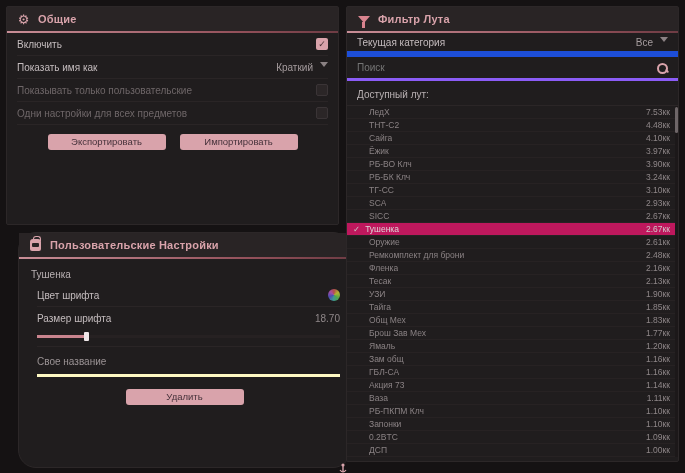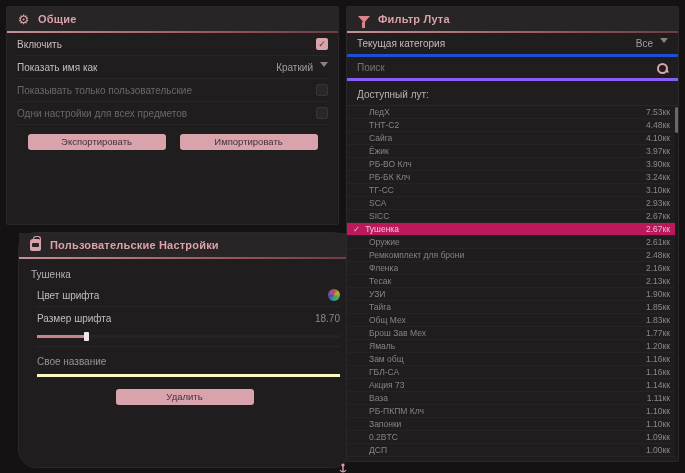--- a/index.html
+++ b/index.html
@@ -42,42 +42,42 @@
     justify-content:center; font-size:9px; }
   .checkbox.checked { background:#d9a3ab; color:#4a3236; }
   .checkbox.unchecked { background:#2b2627; border:1px solid #3a3436; color:transparent; }
 
   .dropdown { display:flex; gap:7px; color:#a59c9e; font-size:10px; cursor:default; }
   .caret { width:0; height:0; border-left:4px solid transparent; border-right:4px solid transparent;
     border-top:5px solid #8a8183; }
 
   .btn-row { display:flex; justify-content:center; gap:14px; padding:9px 0; }
   .pill-btn { background:#d9a3ab; color:#45313a; border:none; border-radius:3px;
-    font-size:9.5px; font-family:inherit; width:138px; height:16px; line-height:16px; }
+    font-size:9.5px; font-family:inherit; width:118px; height:16px; line-height:16px; }
 
   
   .item-name-label { color:#b9b1b3; font-size:10px; padding:10px 0 4px 2px; }
   .sub-rows { padding-left:8px; }
   .slider-wrap { padding:2px 0 8px 0; border-bottom:1px solid #2a2526; }
   .slider-track { position:relative; height:3px; width:100%; background:#262122; margin-top:3px; }
   .slider-fill { position:absolute; left:0; top:0; height:3px; width:50px; background:#c9848e; }
   .slider-handle { position:absolute; left:47px; top:-3px; width:5px; height:9px; background:#efe7e9; border-radius:1px; }
   .value-text { color:#8f8789; font-size:10px; }
 
   .name-input { width:100%; background:transparent; border:none; border-bottom:3px solid #fef9c3;
     color:#b9b1b3; font-size:10px; font-family:inherit; padding:9px 2px 7px 0; outline:none; }
   .name-input::placeholder { color:#9b9395; }
 
   .color-wheel { width:12px; height:12px; border-radius:50%;
     background:conic-gradient(#c55,#cc3 60deg,#5b5 130deg,#4aa 190deg,#55c 250deg,#b5b 310deg,#c55);
     opacity:.85; }
 
   
   .filter-row { height:24px; display:flex; align-items:center; justify-content:space-between;
-    border-bottom:3px solid #1d4ed8; padding:0 10px; }
+    border-bottom:6px solid #1d4ed8; padding:0 10px; }
   .search-row { height:24px; display:flex; align-items:center; justify-content:space-between;
     border-bottom:3px solid #8b5cf6; padding:0 10px; }
   .search-input { flex:1; background:transparent; border:none; outline:none; color:#9b9395;
     font-size:10px; font-family:inherit; }
   .magnifier { position:relative; width:12px; height:12px; flex:none; }
   .magnifier:before { content:""; position:absolute; left:1px; top:1px; width:7px; height:7px;
     border:2px solid #d9a3ab; border-radius:50%; }
   .magnifier:after { content:""; position:absolute; left:8.5px; top:8.5px; width:4px; height:2px;
     background:#d9a3ab; transform:rotate(45deg); border-radius:1px; }
 

